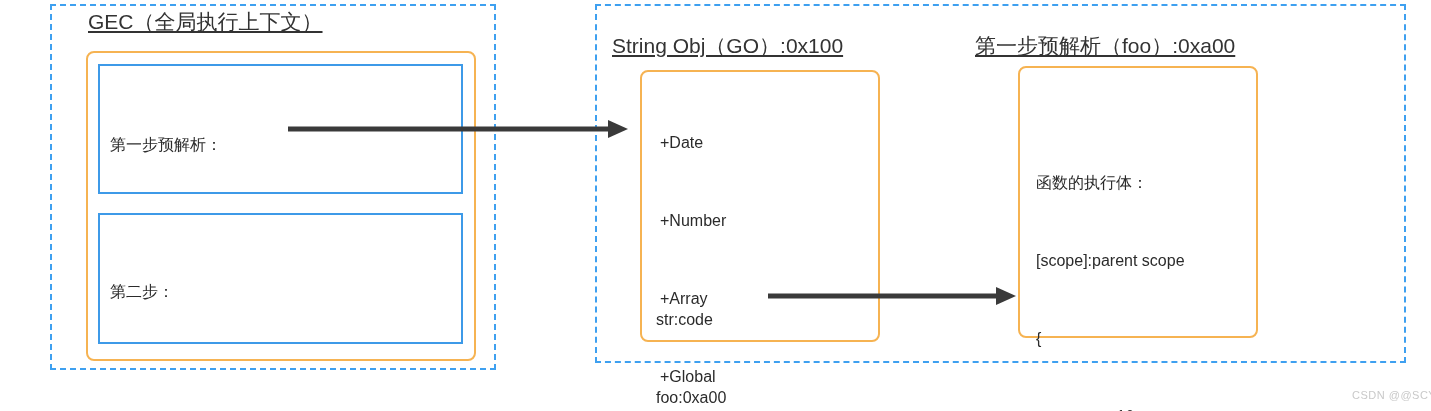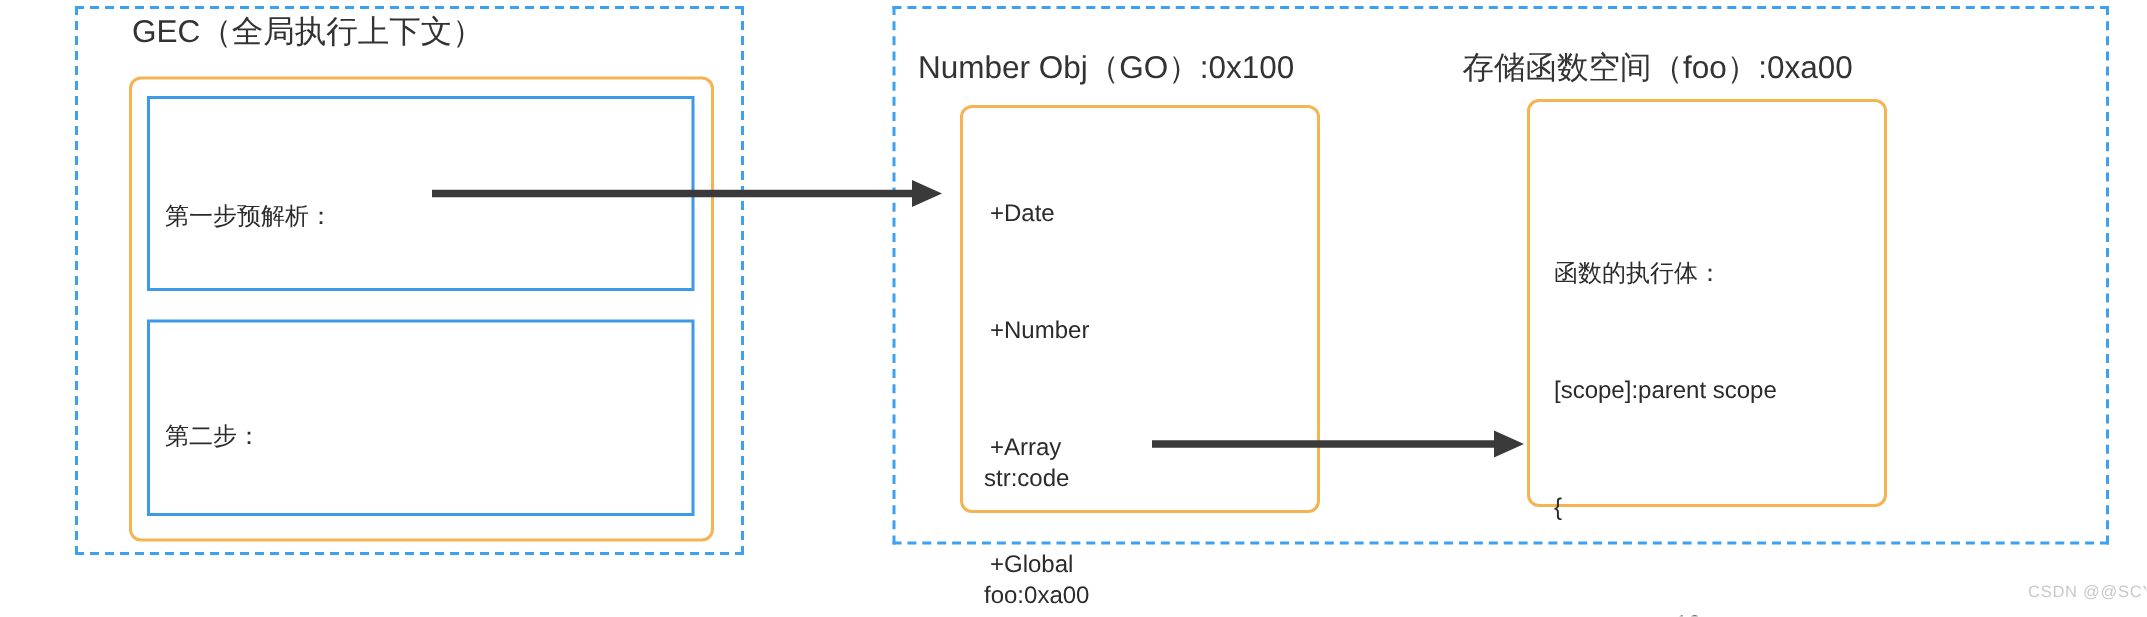--- a/index.html
+++ b/index.html
@@ -45,20 +45,21 @@
     box-sizing: border-box;
   }
 
   
   .caption {
     position: absolute;
     font-size: 21px;
     line-height: 1.2;
     color: #333333;
     white-space: nowrap;
+    text-decoration: underline;
   }
 
   
   .text-block {
     position: absolute;
     font-size: 16px;
     line-height: 26px;
     color: #2b2b2b;
     white-space: pre;
   }
@@ -109,39 +110,39 @@
 
   <div class="blue-box" style="left:98px; top:213px; width:365px; height:131px;"></div>
   <div class="text-block" style="left:110px; top:227px;">
     <span class="text-line">第二步：</span>
     <span class="text-line blank"></span>
     
   </div>
 
   <div class="dashed-group" style="left:595px; top:4px; width:811px; height:359px;"></div>
 
-  <div class="caption" style="left:612px; top:33px;">Number Obj（GO）:0x100</div>
+  <div class="caption" style="left:612px; top:33px;">String Obj（GO）:0x100</div>
 
   <div class="orange-box" style="left:640px; top:70px; width:240px; height:272px;"></div>
 
   <div class="text-block" style="left:660px; top:78px;">
     <span class="text-line">+Date</span>
     <span class="text-line">+Number</span>
     <span class="text-line">+Array</span>
     <span class="text-line">+Global</span>
     
     
   </div>
 
   <div class="text-block" style="left:656px; top:255px;">
     <span class="text-line">str:code</span>
     <span class="text-line">foo:0xa00</span>
   </div>
 
-  <div class="caption" style="left:975px; top:33px;">存储函数空间（foo）:0xa00</div>
+  <div class="caption" style="left:975px; top:33px;">第一步预解析（foo）:0xa00</div>
 
   <div class="orange-box" style="left:1018px; top:66px; width:240px; height:272px;"></div>
 
   <div class="text-block" style="left:1036px; top:118px;">
     <span class="text-line">函数的执行体：</span>
     <span class="text-line">[scope]:parent scope</span>
     <span class="text-line">{</span>
     <span class="text-line">  var age = 10</span>
     
     

